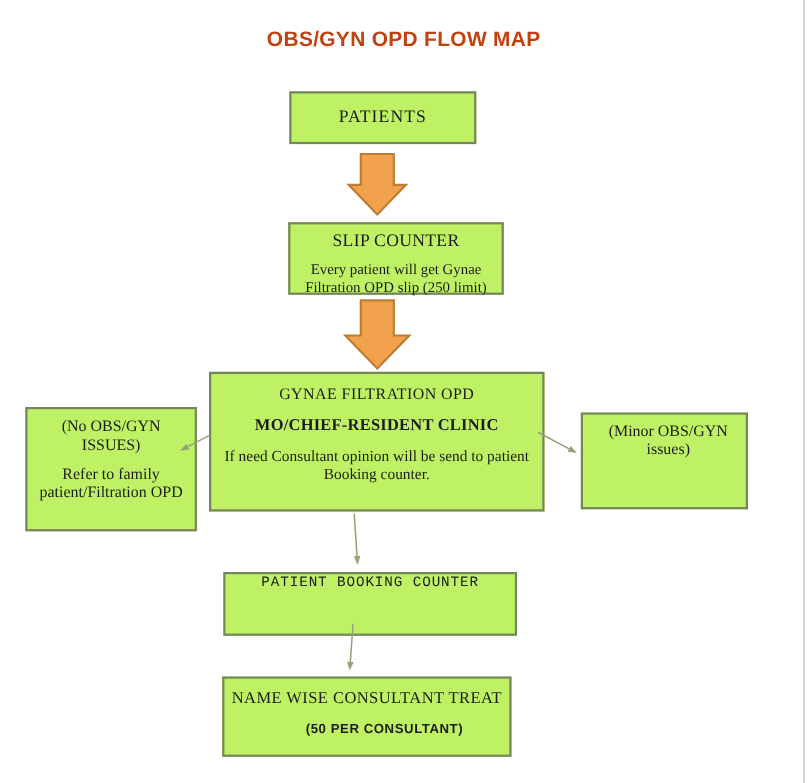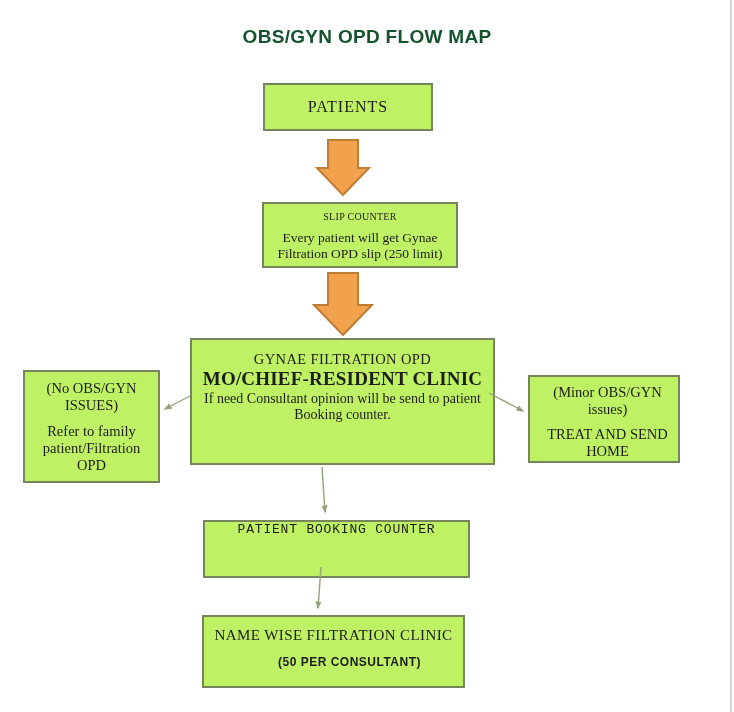--- a/index.html
+++ b/index.html
@@ -20,21 +20,21 @@
   }
   .page-title {
     position: absolute;
     top: 26px; left: 0;
     width: 734px;
     text-align: center;
     font-family: "Liberation Sans", sans-serif;
     font-weight: bold;
     font-size: 19px;
     letter-spacing: 0.3px;
-    color: #14532d;
+    color: #c2410c;
   }
   .node {
     position: absolute;
     box-sizing: border-box;
     background: #bef264;
     border: 2px solid #77855c;
     display: flex;
     flex-direction: column;
     align-items: center;
     text-align: center;
@@ -42,31 +42,31 @@
   }
   #node-patients {
     left: 263px; top: 83px; width: 170px; height: 48px;
     justify-content: center;
     font-size: 16px; letter-spacing: 1px;
   }
   #node-slip {
     left: 262px; top: 202px; width: 196px; height: 66px;
     padding-top: 7px; gap: 7px;
   }
-  #node-slip .node-heading { font-size: 10px; letter-spacing: 0.3px; }
+  #node-slip .node-heading { font-size: 16px; letter-spacing: 0.3px; }
   #node-slip .node-body { font-size: 13.5px; padding: 0 4px; }
   #node-main {
     left: 190px; top: 338px; width: 305px; height: 127px;
-    padding-top: 11px; 
+    padding-top: 11px; gap: 11px;
   }
   #node-main .node-heading { font-size: 14.5px; letter-spacing: 0.4px; }
-  #node-main .node-subheading { font-size: 19px; font-weight: bold; letter-spacing: 0.2px; }
+  #node-main .node-subheading { font-size: 15px; font-weight: bold; letter-spacing: 0.2px; }
   #node-main .node-body { font-size: 14px; padding: 0 6px; }
   #node-left {
-    left: 23px; top: 370px; width: 137px; height: 113px;
+    left: 23px; top: 370px; width: 156px; height: 113px;
     padding: 8px 6px 0 6px; gap: 9px;
     font-size: 14.5px;
   }
   #node-right {
     left: 528px; top: 375px; width: 152px; height: 88px;
     padding: 7px 6px 0 13px; gap: 8px;
     font-size: 14.5px;
   }
   #node-booking {
     left: 203px; top: 520px; width: 267px; height: 58px;
@@ -113,29 +113,28 @@
     <span class="node-body">If need Consultant opinion will be send to patient Booking counter.</span>
   </div>
 
   <div class="node" id="node-left">
     <span>(No OBS/GYN ISSUES)</span>
     <span>Refer to family patient/Filtration OPD</span>
   </div>
 
   <div class="node" id="node-right">
     <span>(Minor OBS/GYN issues)</span>
-    <span>TREAT AND SEND HOME</span>
   </div>
 
   <div class="node" id="node-booking">
     <span>PATIENT BOOKING COUNTER</span>
   </div>
 
   <div class="node" id="node-consultant">
-    <span class="node-heading">NAME WISE FILTRATION CLINIC</span>
+    <span class="node-heading">NAME WISE CONSULTANT TREAT</span>
     <span class="node-body">(50 PER CONSULTANT)</span>
   </div>
 
   <svg id="connector-layer" viewBox="0 0 734 712" xmlns="http://www.w3.org/2000/svg">
     <defs>
       <marker id="ah" markerWidth="9" markerHeight="8" refX="6.5" refY="3" orient="auto" markerUnits="userSpaceOnUse">
         <path d="M0,0 L8,3 L0,6 z" fill="#94a378"></path>
       </marker>
     </defs>
 

